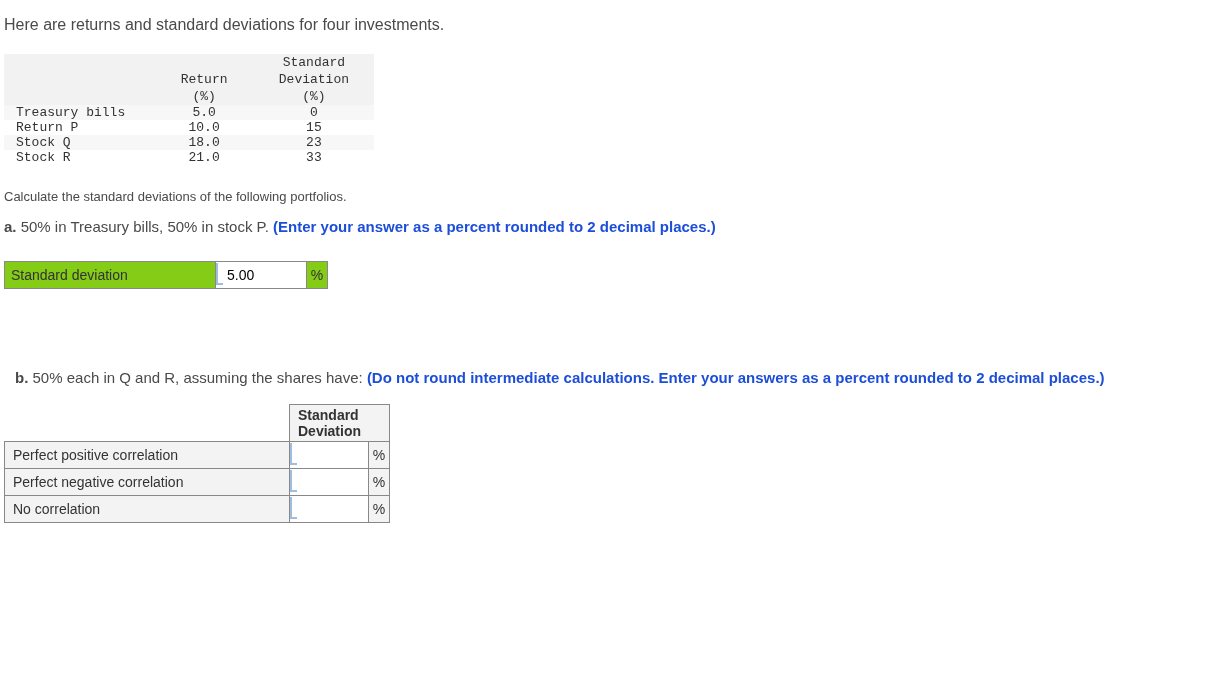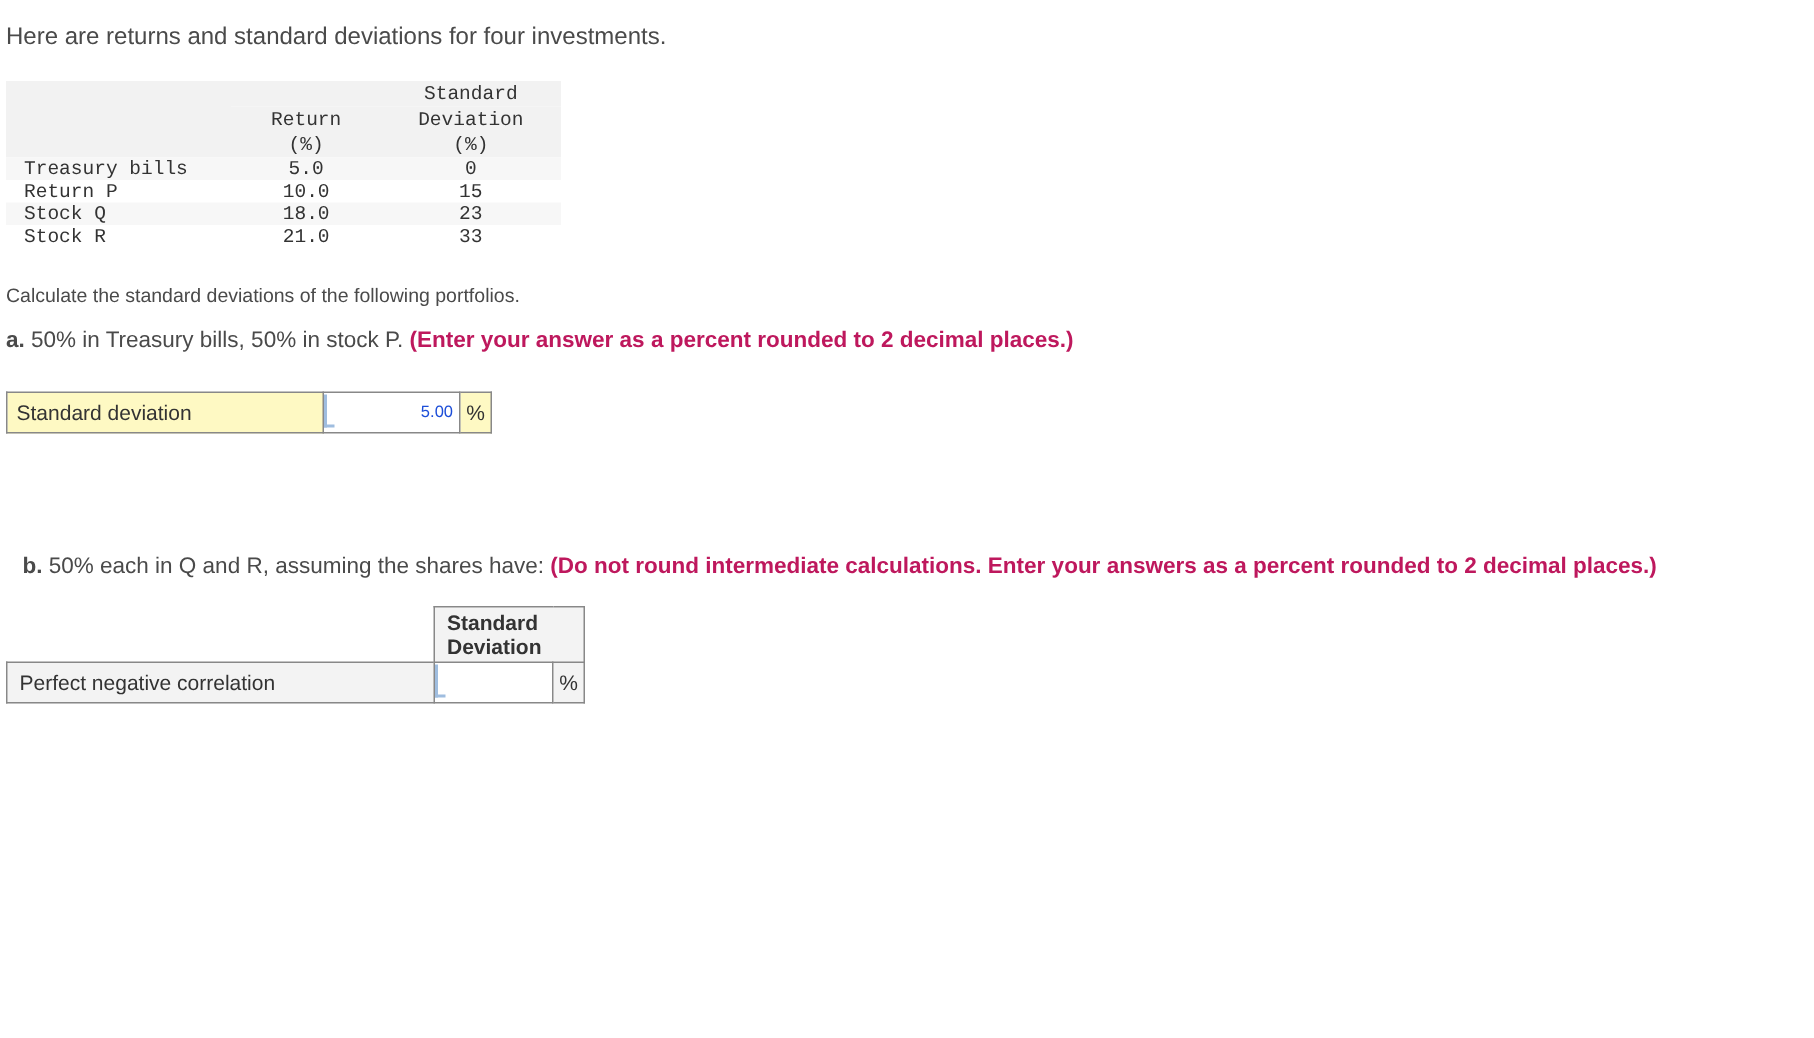--- a/index.html
+++ b/index.html
@@ -54,35 +54,35 @@
     font-size: 13px;
   }
   .q {
     margin: 0 0 20px 4px;
     font-size: 15px;
   }
   .q .bold {
     font-weight: bold;
   }
   .q .red {
-    color: #be185d;
+    color: #1d4ed8;
     font-weight: bold;
   }
   .answer-table {
     border-collapse: collapse;
     margin: 0 0 80px 4px;
     font-size: 14px;
     color: #333;
   }
   .answer-table td, .answer-table th {
     border: 1px solid #888;
     text-align: left;
     vertical-align: middle;
     height: 22px;
-    background: #fef9c3;
+    background: #84cc16;
     font-weight: normal;
   }
   .answer-table .row-label {
     width: 198px;
     padding: 2px 6px;
   }
   .answer-table .unit {
     width: 20px;
     text-align: center;
     padding: 0;
@@ -110,24 +110,24 @@
     top: -1px;
     opacity: 0.45;
   }
   .num-input {
     border: none;
     outline: none;
     width: 100%;
     height: 22px;
     box-sizing: border-box;
     padding: 0 4px;
-    font-size: 11px;
-    text-align: right;
+    font-size: 14px;
+    text-align: left;
     background: transparent;
-    color: #1d4ed8;
+    color: #000000;
   }
   .section-b {
     margin-bottom: 18px;
     margin-left: 15px;
   }
   .spacer-a { height: 6px; }
   .table-b {
     border-collapse: collapse;
     margin: 0 0 10px 4px;
     font-size: 14px;
@@ -245,21 +245,41 @@
 <table class="table-b">
   <tbody>
       <tr>
     <td class="empty-corner"></td>
     <th class="col-label" colspan="2">
       <span>Standard</span><br>
       <span>Deviation</span>
     </th>
   </tr>
   <tr>
+    <td class="row-label">Perfect positive correlation</td>
+    <td class="input-cell">
+      <div class="input-wrap">
+        <span class="tick"></span>
+        <input class="num-input" type="text" value="" style="">
+      </div>
+    </td>
+    <td class="unit">%</td>
+  </tr>
+  <tr>
     <td class="row-label">Perfect negative correlation</td>
+    <td class="input-cell">
+      <div class="input-wrap">
+        <span class="tick"></span>
+        <input class="num-input" type="text" value="" style="">
+      </div>
+    </td>
+    <td class="unit">%</td>
+  </tr>
+  <tr>
+    <td class="row-label">No correlation</td>
     <td class="input-cell">
       <div class="input-wrap">
         <span class="tick"></span>
         <input class="num-input" type="text" value="" style="">
       </div>
     </td>
     <td class="unit">%</td>
   </tr>
 </tbody>
   </table>

